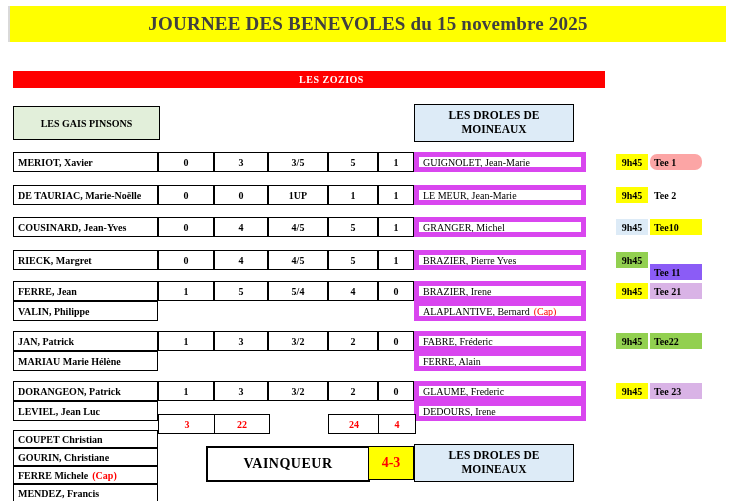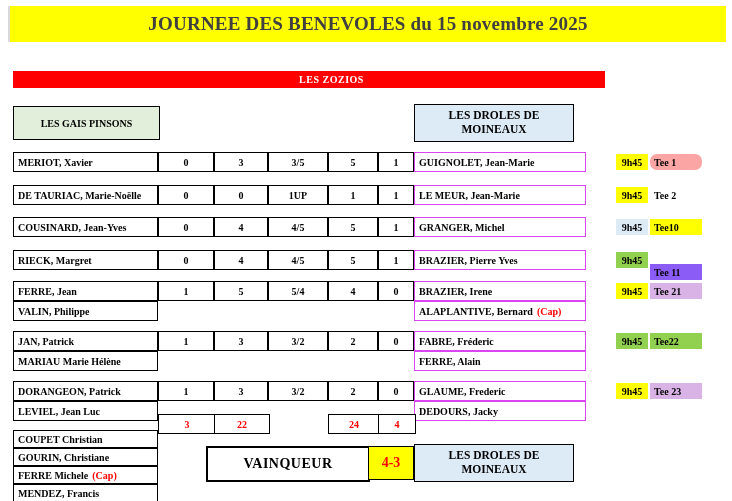--- a/index.html
+++ b/index.html
@@ -47,24 +47,24 @@
   .team-right span{font-size:11.5px;font-weight:bold;}
   .nameL{
     position:absolute;left:13px;width:145px;height:20px;
     border:1px solid #000;background:#fff;
     display:flex;align-items:center;
     padding-left:4px;box-sizing:border-box;
     font-size:10px;font-weight:bold;white-space:nowrap;overflow:hidden;
   }
   .nameR{
     position:absolute;left:414px;width:172px;height:20px;
-    border:1px solid #d946ef;background:#fff;
+    border:5px solid #d946ef;background:#fff;
     display:flex;align-items:center;
     padding-left:4px;box-sizing:border-box;
-    font-size:10px;font-weight:bold;white-space:nowrap;overflow:hidden;
+    font-size:10px;font-weight:normal;white-space:nowrap;overflow:hidden;
   }
   .cap{color:#ff0000;}
   .score{
     position:absolute;height:20px;border:1px solid #000;background:#fff;
     display:flex;align-items:center;justify-content:center;
     font-size:10px;font-weight:bold;box-sizing:border-box;
   }
   .c1{left:158px;width:56px;}
   .c2{left:214px;width:54px;}
   .c3{left:268px;width:60px;}
@@ -208,21 +208,21 @@
   <div class="tee" style="top:333px;background:#92d050;">Tee22</div>
 
   <div class="nameL" style="top:381px;">DORANGEON, Patrick</div>
   <div class="score c1" style="top:381px;">1</div>
   <div class="score c2" style="top:381px;">3</div>
   <div class="score c3" style="top:381px;">3/2</div>
   <div class="score c4" style="top:381px;">2</div>
   <div class="score c5" style="top:381px;">0</div>
   <div class="nameR" style="top:381px;">GLAUME, Frederic</div>
   <div class="nameL" style="top:401px;">LEVIEL, Jean Luc</div>
-  <div class="nameR" style="top:401px;">DEDOURS, Jacky</div>
+  <div class="nameR" style="top:401px;">DEDOURS, Irene</div>
   <div class="hour" style="left:616px;top:383px;background:#ffff00;">9h45</div>
   <div class="tee" style="top:383px;background:#d9b3e6;">Tee 23</div>
 
   <div class="tot" style="left:158px;top:414px;width:56px;border:1px solid #000;background:#fff;">3</div>
   <div class="tot" style="left:214px;top:414px;width:54px;border:1px solid #000;background:#fff;">22</div>
   <div class="tot" style="left:328px;top:414px;width:50px;border:1px solid #000;background:#fff;">24</div>
   <div class="tot" style="left:378px;top:414px;width:36px;border:1px solid #000;background:#fff;">4</div>
 
   <div class="blist" style="top:448px;">GOURIN, Christiane</div>
   <div class="blist" style="top:430px;">COUPET Christian</div>

